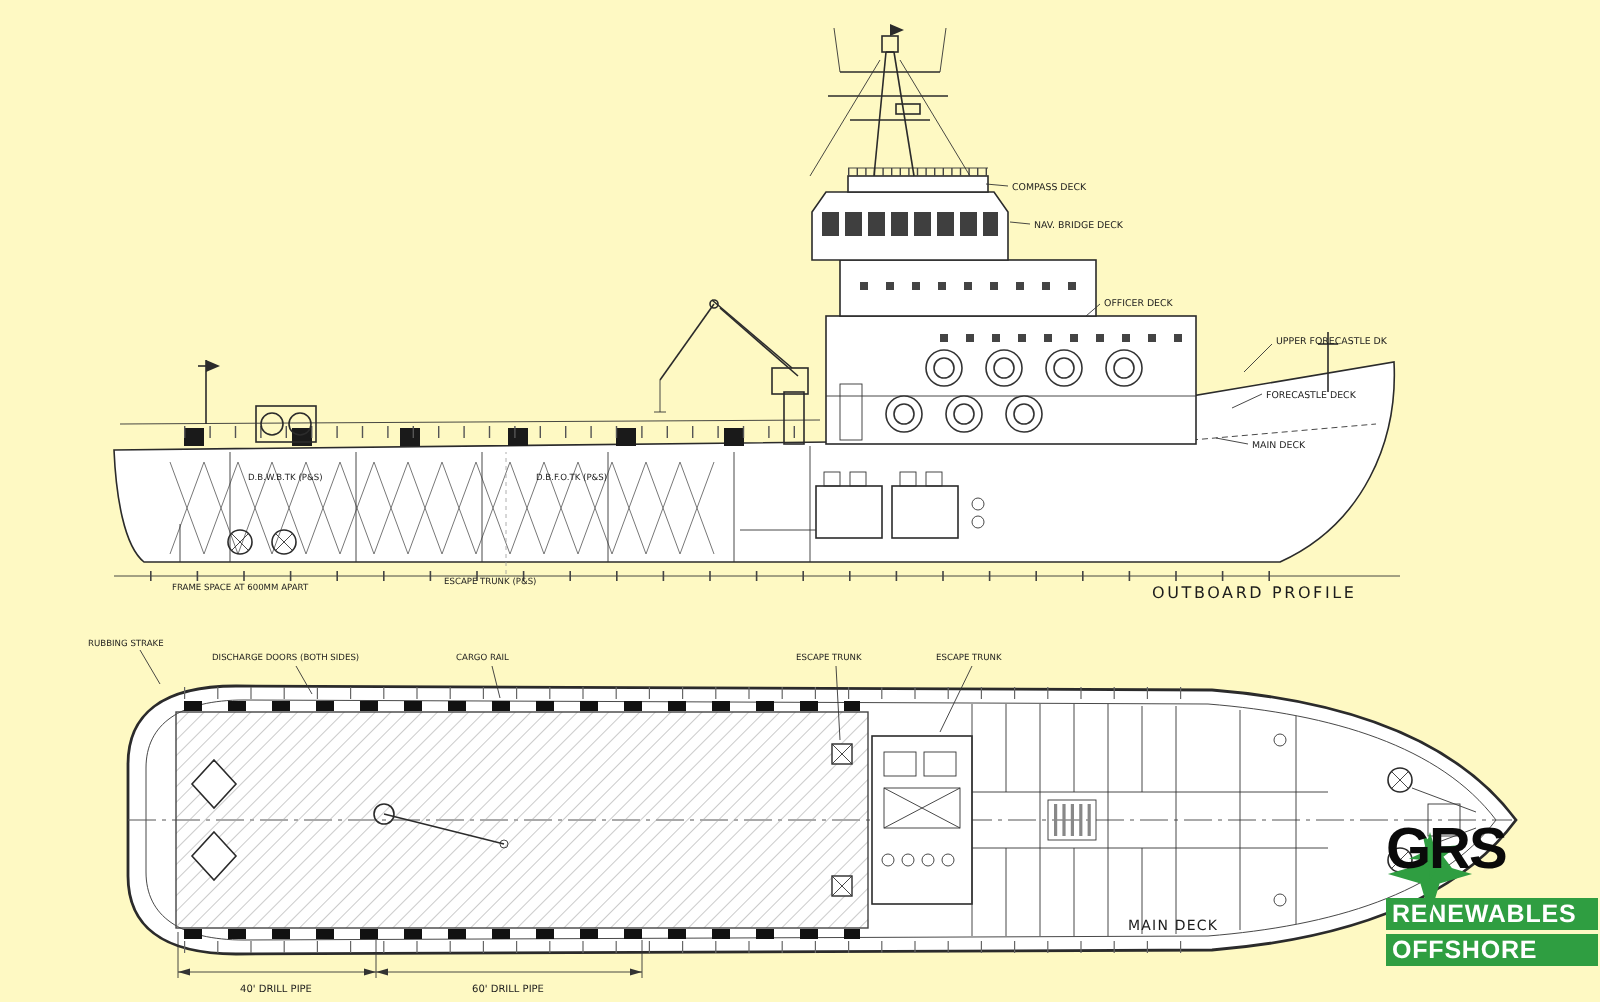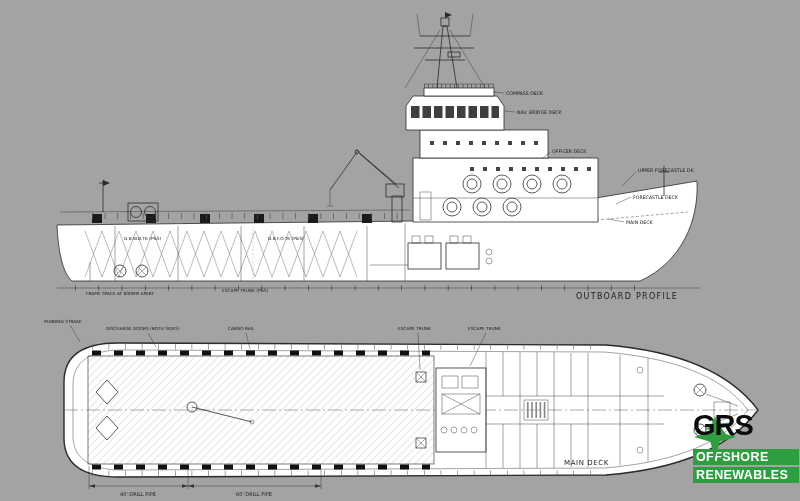--- a/index.html
+++ b/index.html
@@ -1,18 +1,18 @@
 <!DOCTYPE html>
 <html><head>
 <meta charset="utf-8">
 <style>
   *{margin:0;padding:0;box-sizing:border-box}
   html,body{width:800px;height:501px;background:#ffffff;overflow:hidden;
     font-family:"Liberation Sans",sans-serif}
-  .sheet{position:absolute;inset:0;background:#a3a3a3}
+  .sheet{position:absolute;inset:0;background:#fef9c3}
   svg{position:absolute;left:0}
   #profile-svg{top:0}
   #deck-svg{top:310px}
   svg text{font-family:"DejaVu Sans",sans-serif;fill:#1c1c1c}
   .t4{font-size:4.3px}
   .t45{font-size:4.7px}
   .t5{font-size:5px}
   .t7{font-size:7px;letter-spacing:.6px}
   .t8{font-size:8px;letter-spacing:1.3px}
   .thin{stroke:#333;stroke-width:.45;fill:none}
@@ -284,17 +284,17 @@
 </svg>
 
 <div class="logo">
   <div class="logo-top">
     <svg class="star" viewBox="0 0 46 46">
       <polygon points="45,23 28,28 23,45 18,28 1,23 18,18 23,1 28,18" fill="#2f9e41"></polygon>
       <polygon points="38,8 30,14 36,22 28,18 23,26 22,16 12,15 21,11 19,2 26,9" fill="#2f9e41"></polygon>
     </svg>
     <span class="brand">GRS</span>
   </div>
+  <div class="bar">RENEWABLES</div>
   <div class="bar">OFFSHORE</div>
-  <div class="bar">RENEWABLES</div>
 </div>
 
 </div>
 
 </body></html>

